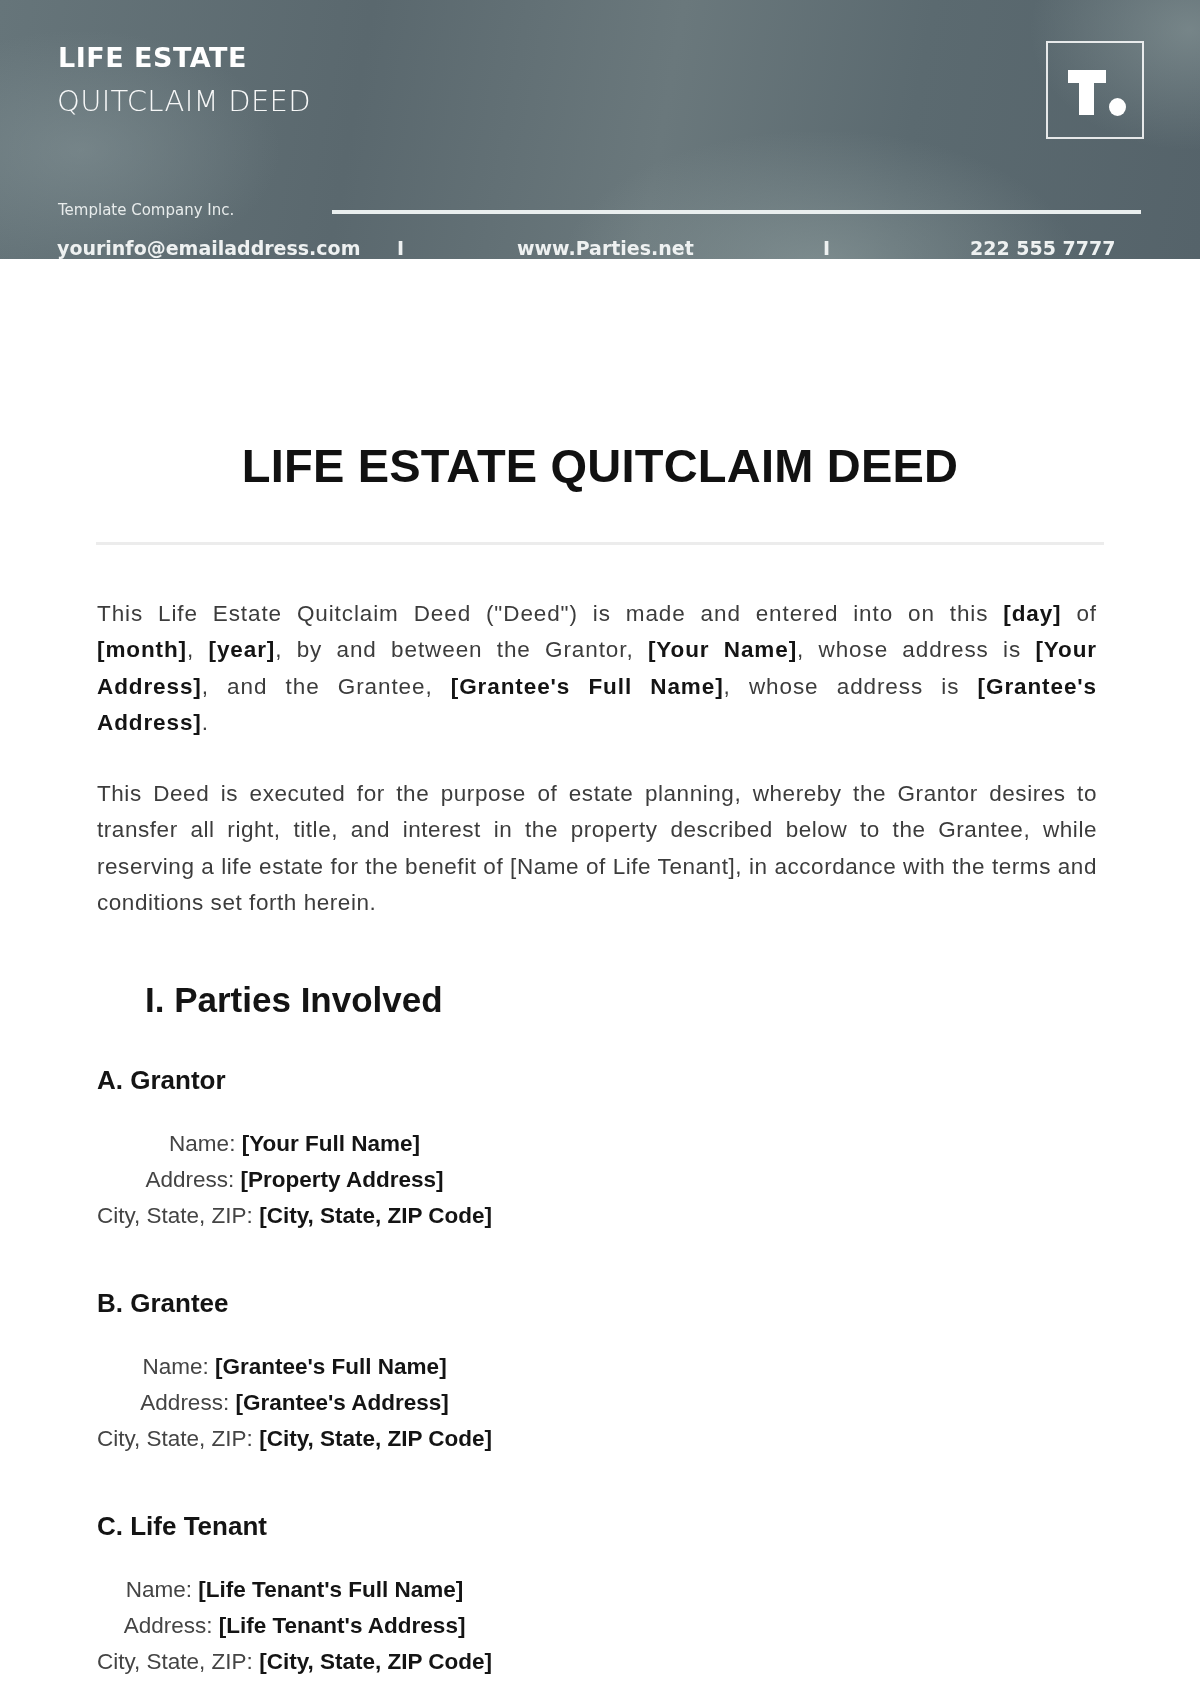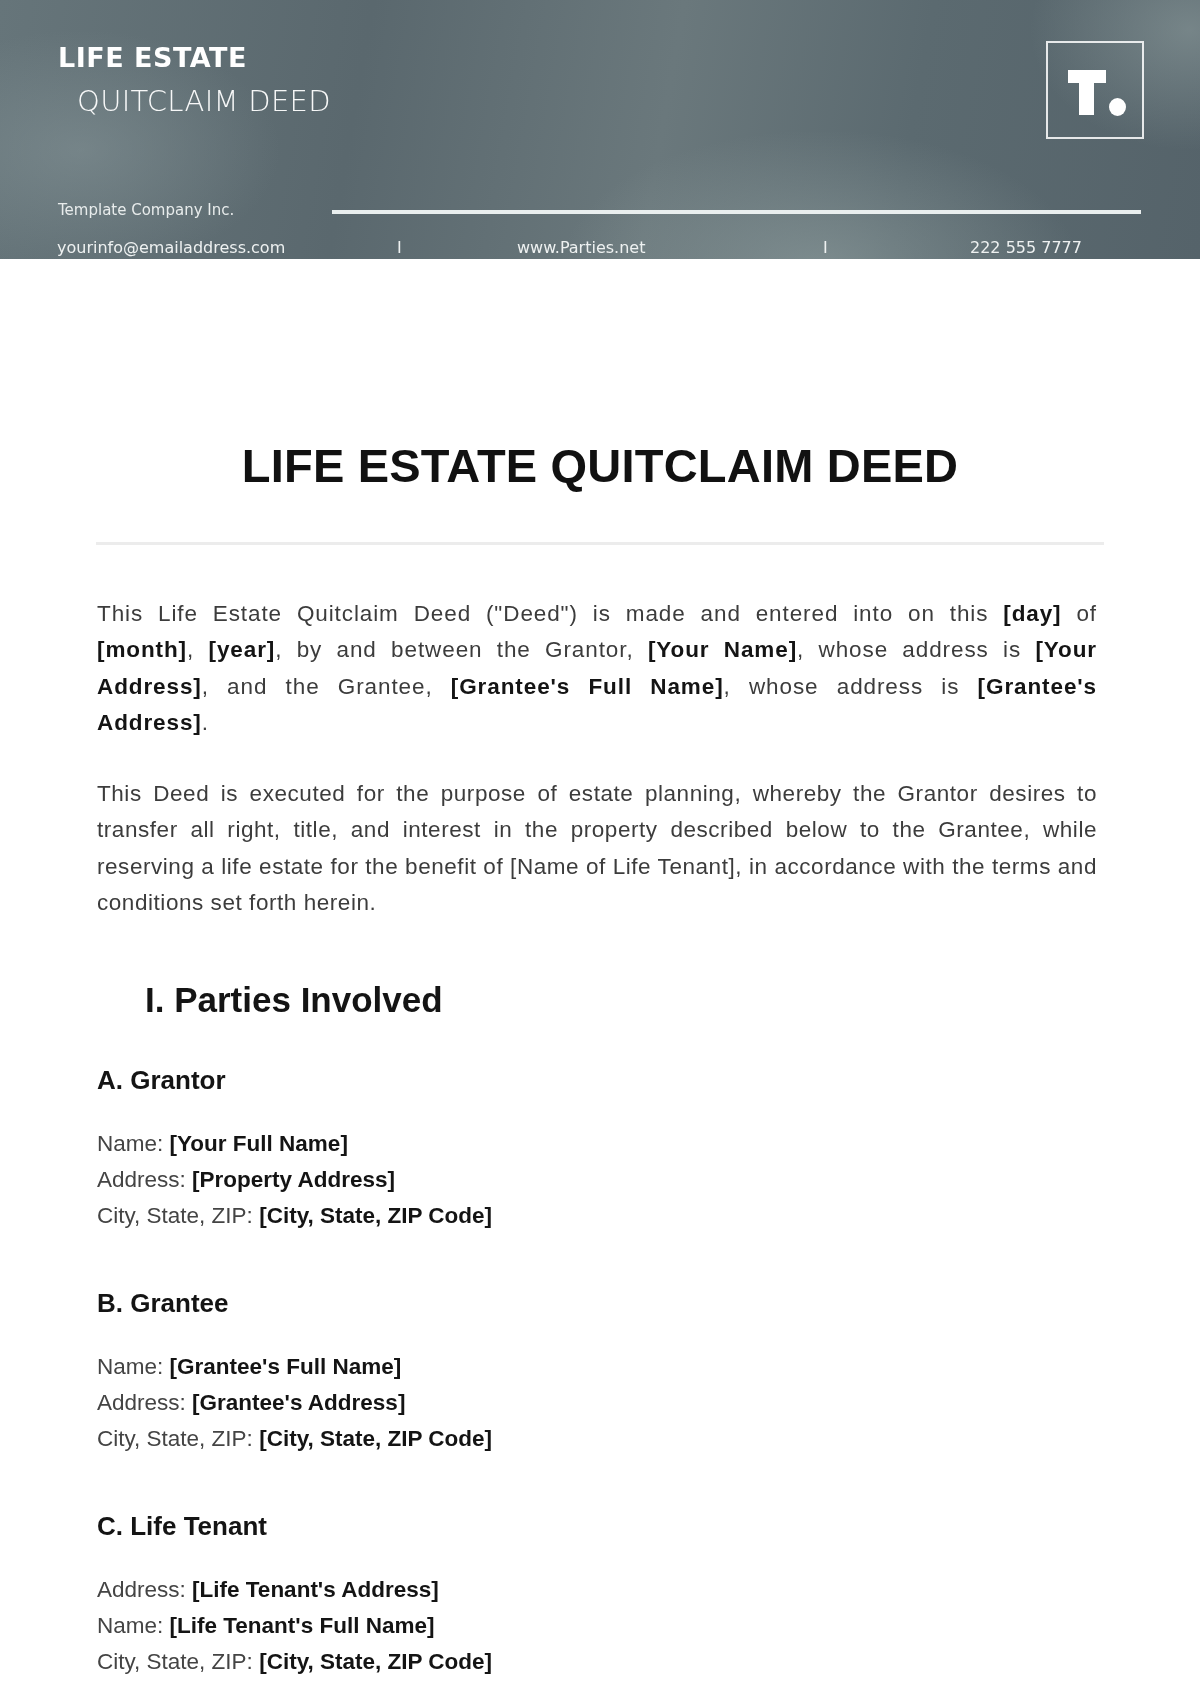--- a/index.html
+++ b/index.html
@@ -6,47 +6,47 @@
     body { width: 1200px; height: 1701px; position: relative; overflow: hidden; font-family: "DejaVu Sans", sans-serif; }
     .header {
       position: absolute; left: 0; top: 0; width: 1200px; height: 259px;
       background:
         radial-gradient(ellipse 260px 140px at 820px 270px, rgba(150,165,165,0.55), rgba(150,165,165,0) 100%),
         radial-gradient(ellipse 200px 120px at 80px 150px, rgba(140,155,158,0.45), rgba(140,155,158,0) 100%),
         radial-gradient(ellipse 160px 120px at 1190px 30px, rgba(150,165,165,0.5), rgba(150,165,165,0) 100%),
         linear-gradient(100deg, #66757a 0%, #5a686e 30%, #6a787c 55%, #5b6a70 75%, #55636a 100%);
     }
     .h-title1 { position: absolute; left: 58px; top: 40px; color: #ffffff; font-family: "DejaVu Sans", sans-serif; font-weight: bold; font-size: 27px; letter-spacing: 0.5px; line-height: 36px; white-space: nowrap; }
-    .h-title2 { position: absolute; left: 57px; top: 82px; color: #ffffff; font-family: "DejaVu Sans", sans-serif; font-weight: 200; font-size: 29px; letter-spacing: 0.3px; line-height: 38px; white-space: nowrap; opacity: 0.95; margin-left: 20px; }
+    .h-title2 { position: absolute; left: 57px; top: 82px; color: #ffffff; font-family: "DejaVu Sans", sans-serif; font-weight: 200; font-size: 29px; letter-spacing: 0.3px; line-height: 38px; white-space: nowrap; opacity: 0.95; }
     .logo { position: absolute; left: 1046px; top: 41px; width: 94px; height: 94px; border: 2px solid rgba(255,255,255,0.85); box-sizing: content-box; }
     .logo .t-bar { position: absolute; left: 20px; top: 27px; width: 38px; height: 13px; background: #fff; }
     .logo .t-stem { position: absolute; left: 31px; top: 27px; width: 15px; height: 45px; background: #fff; }
     .logo .t-dot { position: absolute; left: 61px; top: 55px; width: 17px; height: 18px; background: #fff; border-radius: 50%; }
     .company { position: absolute; left: 58px; top: 200px; color: #e8ecec; font-size: 15px; line-height: 20px; white-space: nowrap; }
     .h-line { position: absolute; left: 332px; top: 210px; width: 809px; height: 4px; background: #e9eeee; }
-    .contact { position: absolute; top: 238px; color: #eef1f1; font-size: 16px; line-height: 20px; white-space: nowrap; }
+    .contact { position: absolute; top: 238px; color: #eef1f1; font-size: 19px; line-height: 20px; white-space: nowrap; font-weight: bold; }
     .c-email { left: 57px; }
     .c-sep1 { left: 397px; }
     .c-web { left: 517px; }
     .c-sep2 { left: 823px; }
     .c-phone { left: 970px; }
 
     .doc-title { position: absolute; left: 0; width: 1200px; top: 436px; text-align: center; font-family: "Liberation Sans", sans-serif; font-weight: bold; font-size: 47px; color: #111; line-height: 60px; letter-spacing: 0.2px; }
     .divider { position: absolute; left: 96px; top: 542px; width: 1008px; height: 3px; background: #ececec; }
 
     .para { position: absolute; left: 97px; width: 1000px; font-family: "Liberation Sans", sans-serif; font-size: 22.5px; line-height: 36.3px; color: #3c3c3c; text-align: justify; }
     .para b { color: #141414; font-weight: bold; }
     .p1 { top: 596px; letter-spacing: 0.9px; word-spacing: 1px; }
     .p2 { top: 776px; letter-spacing: 0.55px; }
 
     .h1 { position: absolute; left: 97px; top: 978px; font-family: "Liberation Sans", sans-serif; font-weight: bold; font-size: 35px; line-height: 44px; color: #141414; white-space: nowrap; margin-left: 48px; }
     .h2 { position: absolute; left: 97px; font-family: "Liberation Sans", sans-serif; font-weight: bold; font-size: 26px; line-height: 34px; color: #141414; white-space: nowrap; }
     .fields { position: absolute; left: 97px; font-family: "Liberation Sans", sans-serif; font-size: 22.5px; line-height: 36.2px; color: #444; white-space: nowrap; }
     .fields b { color: #141414; font-weight: bold; }
-    .field-row { display: block; }
+    .field-row { display: block; text-align: center; }
   </style>
 </head>
 <body>
 
 <div class="header">
   <div class="h-title1">LIFE ESTATE</div>
   <div class="h-title2">QUITCLAIM DEED</div>
 
   <div class="logo">
     <div class="t-bar"></div>
@@ -82,16 +82,16 @@
 
 <div class="h2" style="top:1286px;">B. Grantee</div>
 <div class="fields" style="top:1349px;">
   <span class="field-row"><span>Name: </span><b>[Grantee's Full Name]</b></span>
   <span class="field-row"><span>Address: </span><b>[Grantee's Address]</b></span>
   <span class="field-row"><span>City, State, ZIP: </span><b>[City, State, ZIP Code]</b></span>
 </div>
 
 <div class="h2" style="top:1509px;">C. Life Tenant</div>
 <div class="fields" style="top:1572px;">
+  <span class="field-row"><span>Name: </span><b>[Life Tenant's Full Name]</b></span>
   <span class="field-row"><span>Address: </span><b>[Life Tenant's Address]</b></span>
-  <span class="field-row"><span>Name: </span><b>[Life Tenant's Full Name]</b></span>
   <span class="field-row"><span>City, State, ZIP: </span><b>[City, State, ZIP Code]</b></span>
 </div>
 
 </body></html>

